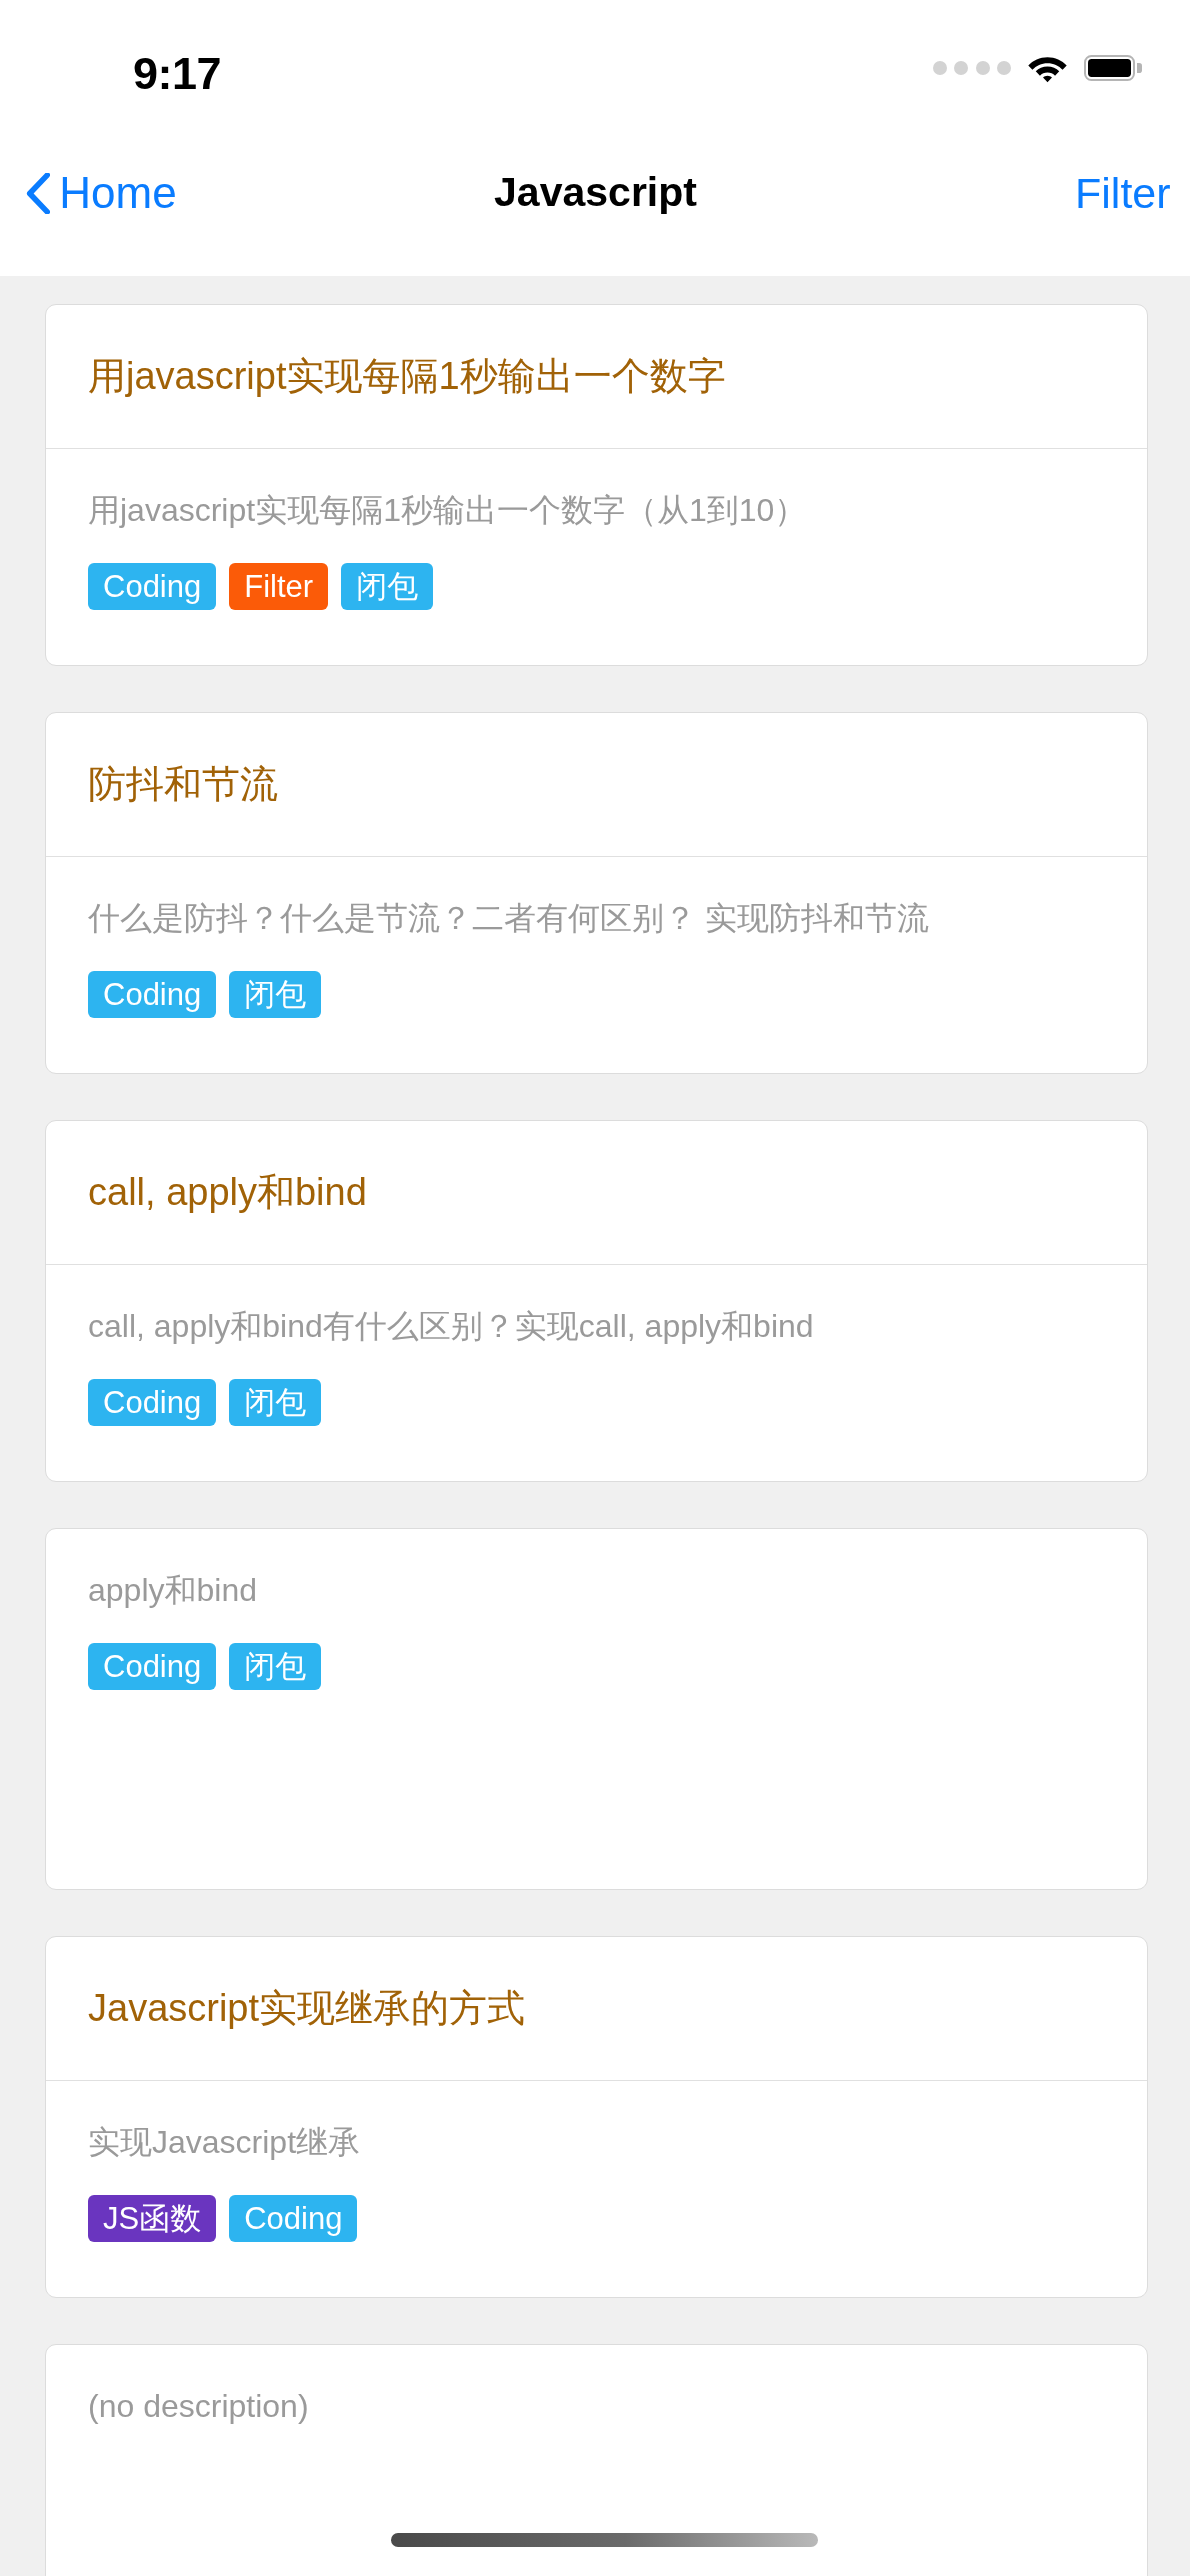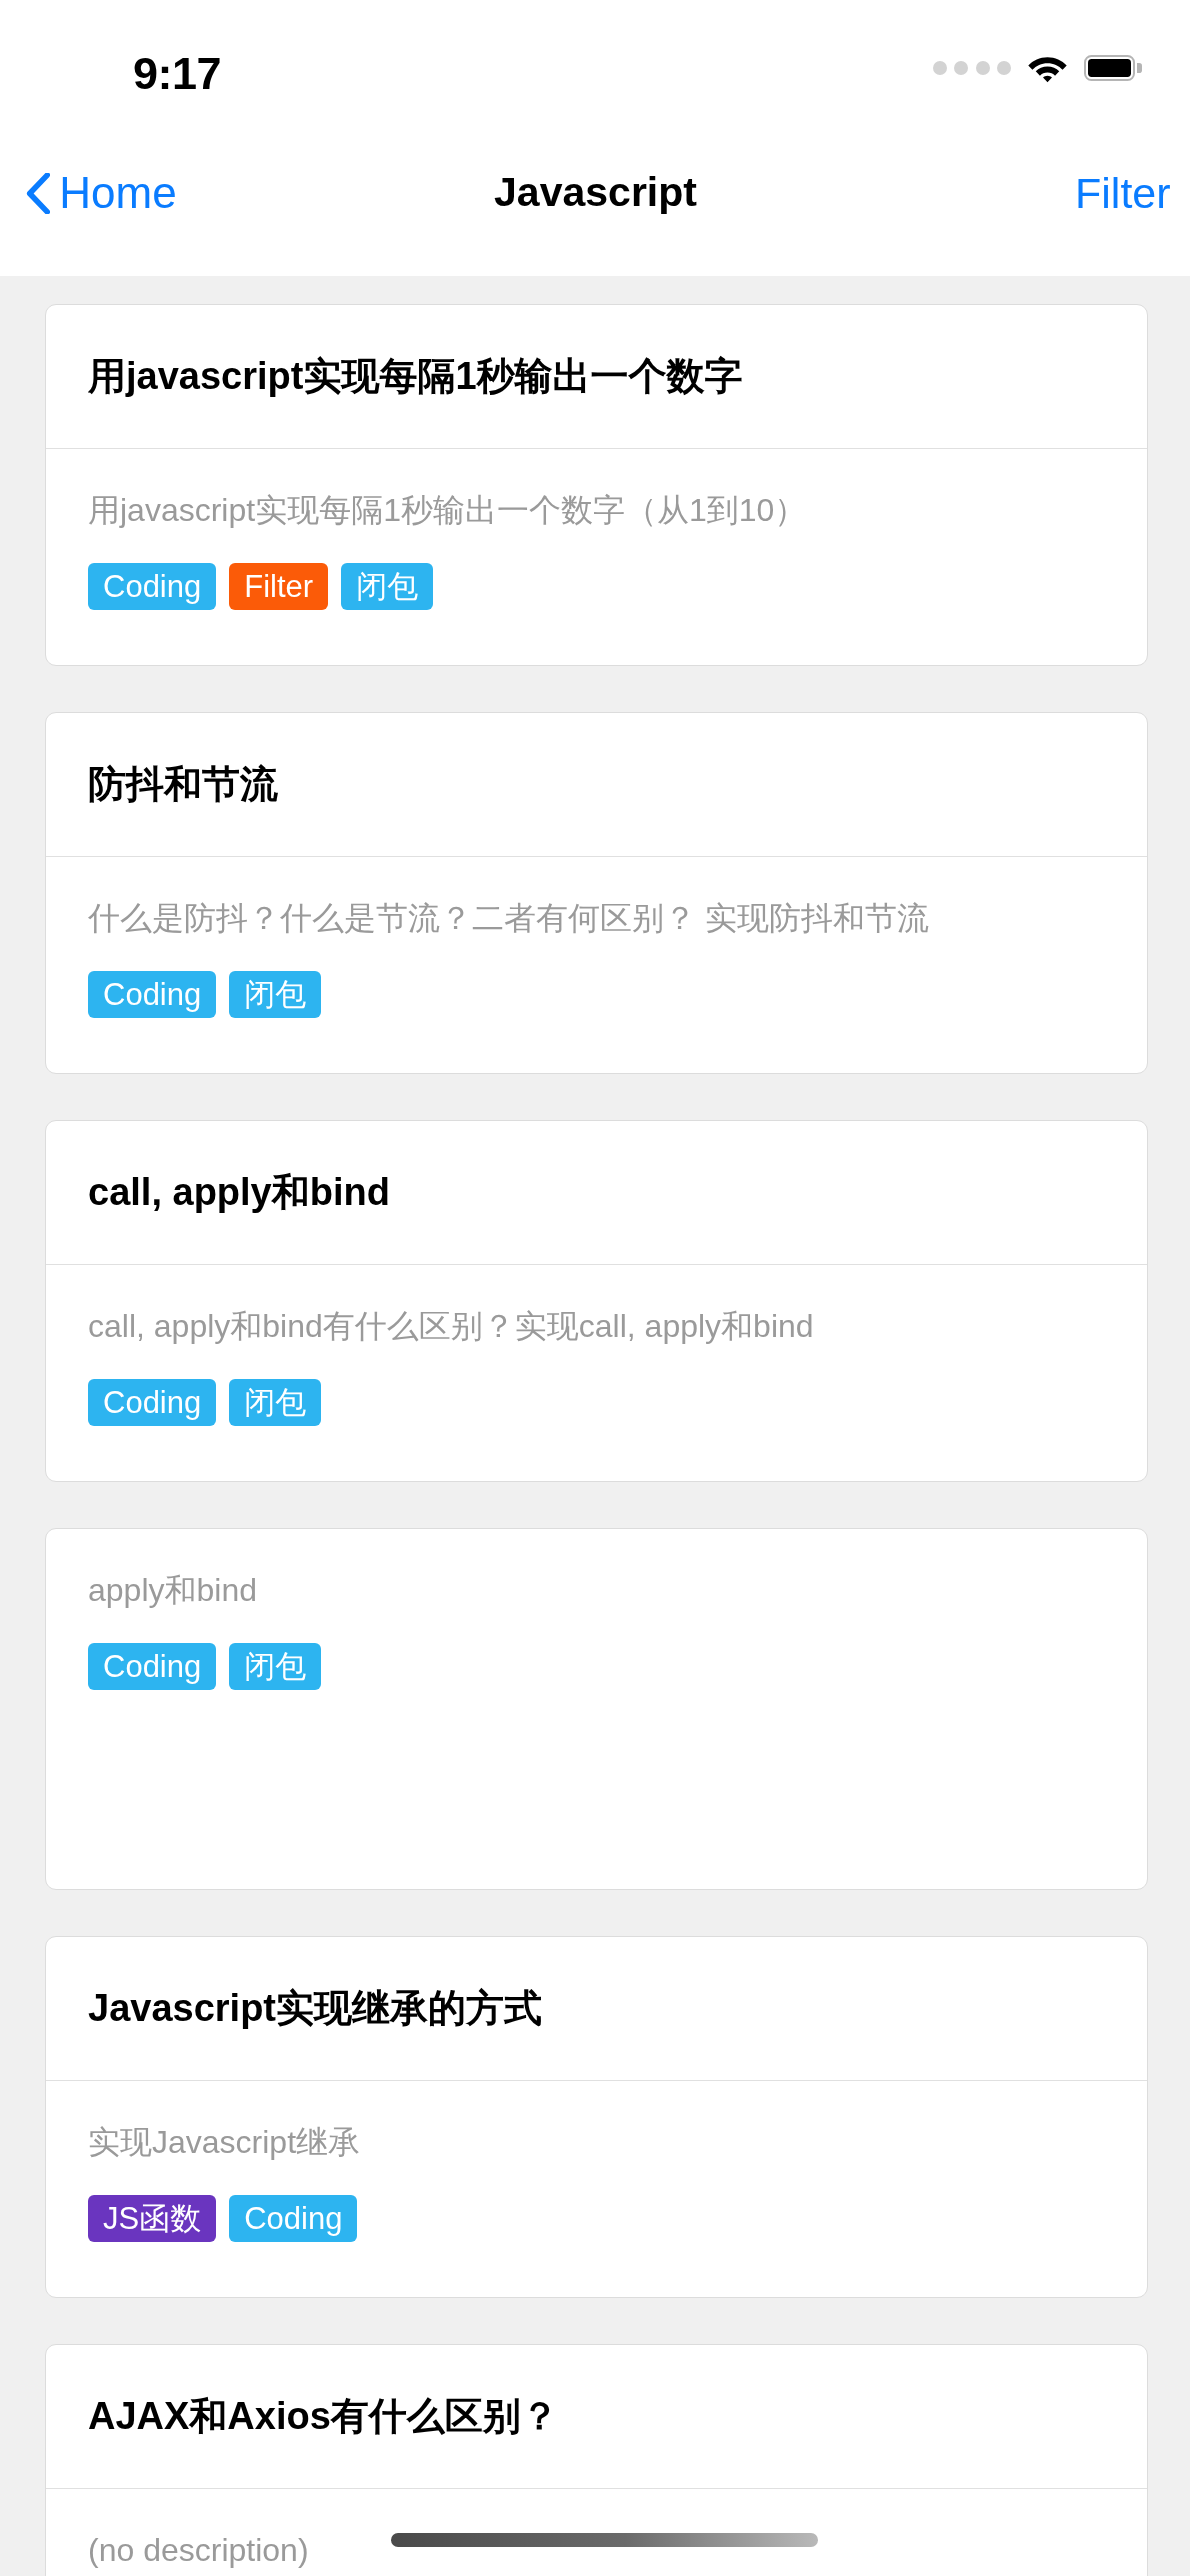--- a/index.html
+++ b/index.html
@@ -71,21 +71,21 @@
     border-radius:11px;
     margin-bottom:46px;
     overflow:hidden;
   }
   .card-head {
     height:144px; display:flex; align-items:center;
     padding:0 42px;
     border-bottom:1.9px solid #e0e0e0;
   }
   .card-title {
-    font-size:38px; font-weight:700; color:#000000;
+    font-size:38px; font-weight:400; color:#a16207;
     white-space:nowrap; overflow:hidden; text-overflow:ellipsis;
     line-height:1.2;
   }
   .card-body { padding:41px 42px 0 42px; }
   .card-desc {
     font-size:32px; color:#9a9a9a; line-height:1.25;
     white-space:nowrap; overflow:hidden; text-overflow:ellipsis;
     max-width:1015px;
   }
   .tags { display:flex; gap:13px; margin-top:33px; }
@@ -197,23 +197,20 @@
         </div>
         <div class="card-body">
           <div class="card-desc">实现Javascript继承</div>
           <div class="tags">
             <span class="tag" style="background: rgb(106, 53, 191);">JS函数</span>
             <span class="tag" style="background: rgb(45, 180, 240);">Coding</span>
           </div>
         </div>
       </div>
       <div class="card">
-        <div class="card-head">
-          <div class="card-title">AJAX和Axios有什么区别？</div>
-        </div>
         <div class="card-body">
           <div class="card-desc">(no description)</div>
           <div class="tags"></div>
         </div>
       </div>
     </div>
 
   <div class="home-indicator"></div>
 </div>
 

